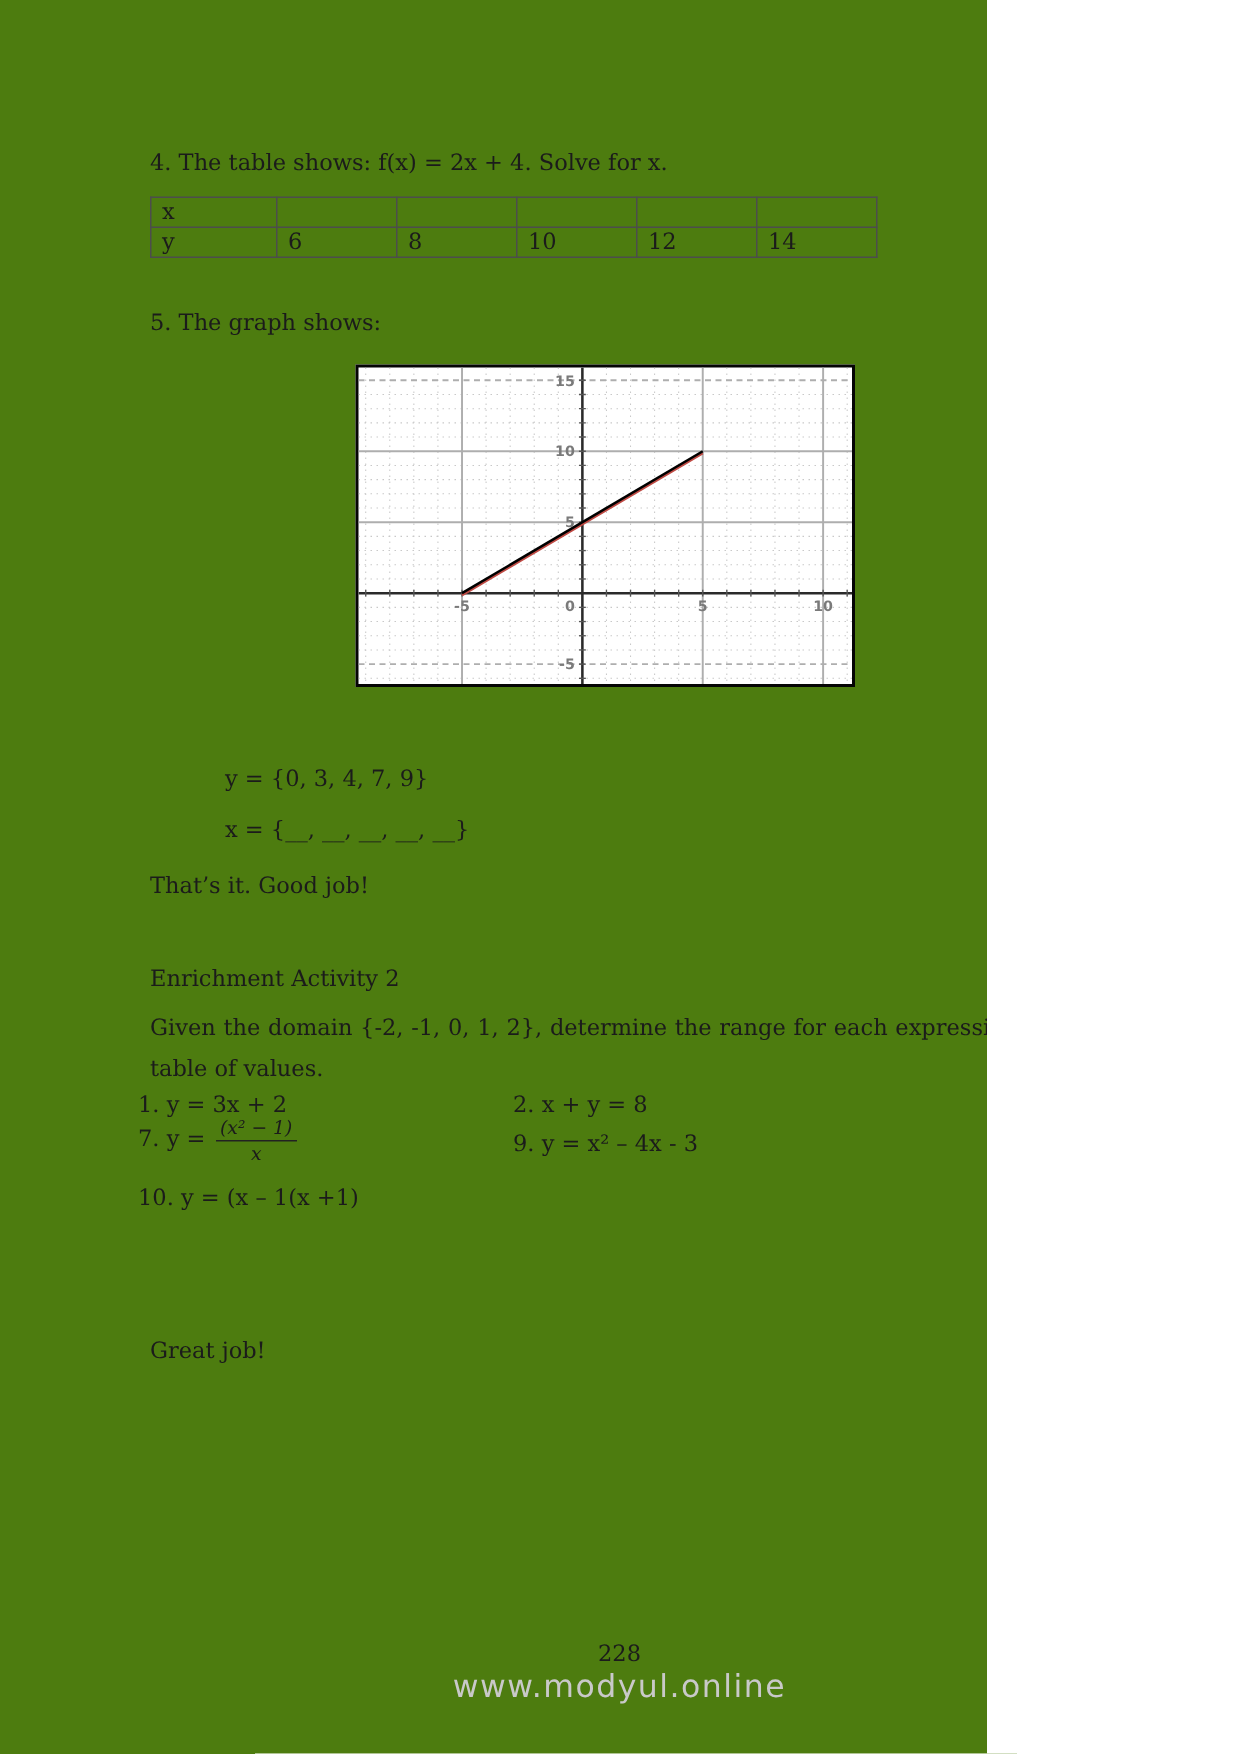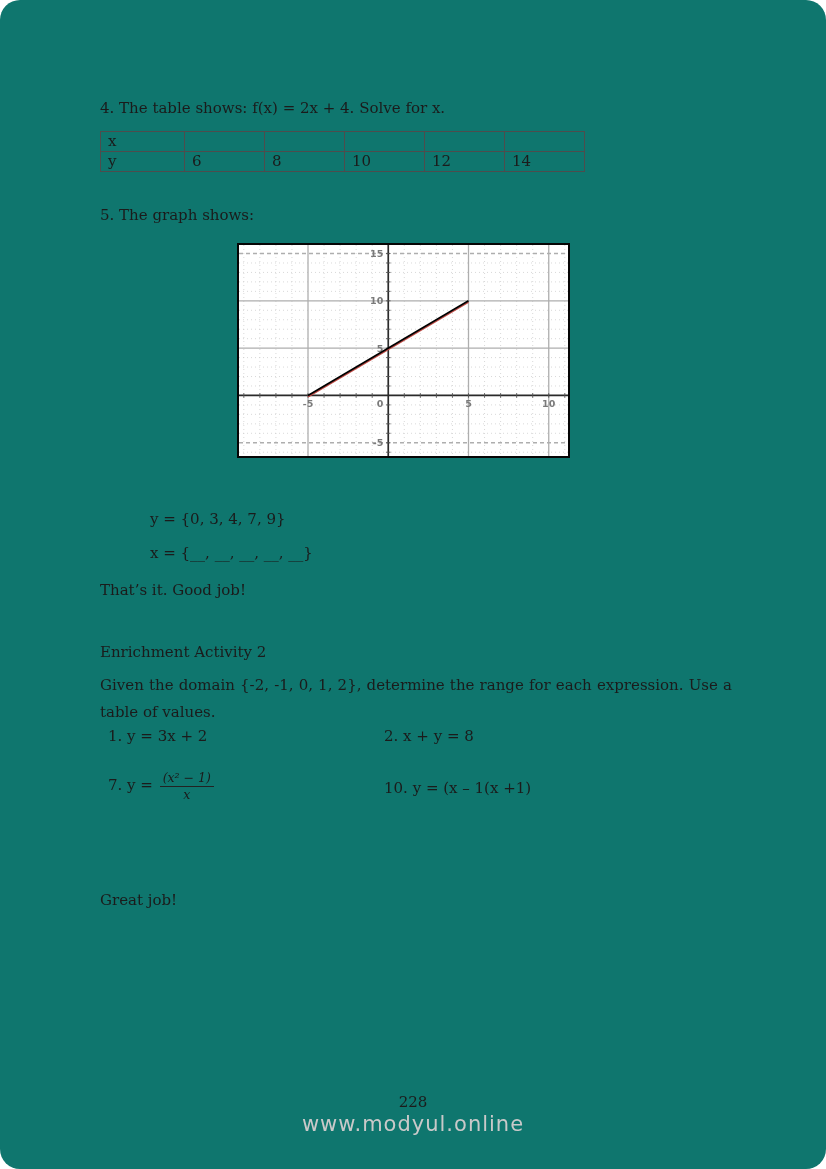--- a/index.html
+++ b/index.html
@@ -1,19 +1,19 @@
 <!DOCTYPE html>
 <html><head>
 <meta charset="utf-8">
 <style>
   * { margin:0; padding:0; box-sizing:border-box; }
   html,body { background:#ffffff; }
   .page {
-    position:relative; width:826px; height:1169px; background:#0f766e;
-    font-family:"DejaVu Serif", serif; color:#1b1b1b; overflow:hidden;border-radius:20px;
+    position:relative; width:658px; height:1169px; background:#4d7c0f;
+    font-family:"DejaVu Serif", serif; color:#1b1b1b; overflow:hidden;
   }
   .txt { position:absolute; font-size:15px; line-height:19px; white-space:nowrap; }
   .q4 { left:100px; top:99px; }
   .q5 { left:100px; top:206px; }
   .val-table {
     position:absolute; left:100px; top:131px; width:484px;
     border-collapse:collapse; table-layout:fixed;
   }
   .val-table td {
     border:1px solid #4d4d4d; height:19px; padding:0 0 1px 7px;
@@ -25,24 +25,24 @@
   }
   .set-y { left:150px; top:510px; }
   .set-x { left:150px; top:544px; }
   .closing1 { left:100px; top:581px; }
   .act-title { left:100px; top:643px; }
   .instructions {
     position:absolute; left:100px; top:672px; width:632px;
     font-size:15px; line-height:27px; text-align:justify; white-space:normal;
   }
   .ex-grid {
-    position:absolute; left:108px; top:726px;
+    position:absolute; left:92px; top:726px;
     display:grid; grid-template-columns:250px 300px;
     grid-template-rows:26px 36px 21px 21px auto;
-    font-size:15px; line-height:20px;gap:26px;
+    font-size:15px; line-height:20px;
   }
   .ex-item { white-space:nowrap; }
   .frac { display:inline-block; vertical-align:middle; text-align:center; line-height:1.1; margin-left:2px; }
   .frac-top { display:block; font-size:12.5px; font-style:italic; border-bottom:1px solid #222; padding:0 3px 1px; }
   .frac-bot { display:block; font-size:12.5px; font-style:italic; padding-top:1px; }
   .pull-up { margin-top:-7px; }
   .closing2 { left:100px; top:891px; }
   .page-number { position:absolute; left:0; top:1093px; width:826px; text-align:center; font-size:15px; }
   .watermark {
     position:absolute; left:0; top:1112px; width:826px; text-align:center;
@@ -206,20 +206,24 @@
     <div class="ex-item pull-up">
       <span>7.</span>
       <span>y =</span>
       <span class="frac">
         <span class="frac-top">(x² − 1)</span>
         <span class="frac-bot">x</span>
       </span>
     </div>
 
 
+    <div class="ex-item">
+      <span>9.</span>
+      <span>y = x² – 4x - 3</span>
+    </div>
 
     <div class="ex-item">
       <span>10.</span>
       <span>y = (x – 1(x +1)</span>
     </div>
   </div>
 
   <div class="txt closing2">Great job!</div>
 
   <div class="page-number">228</div>

